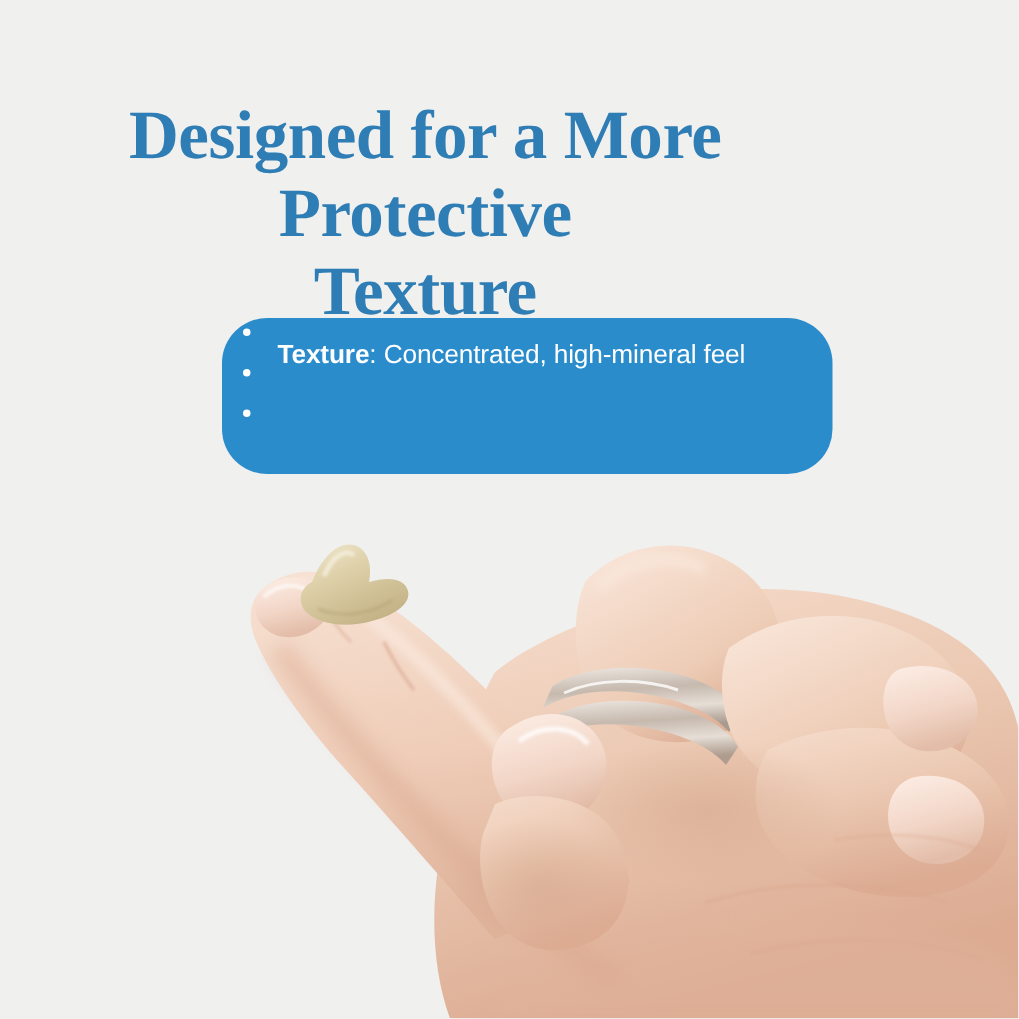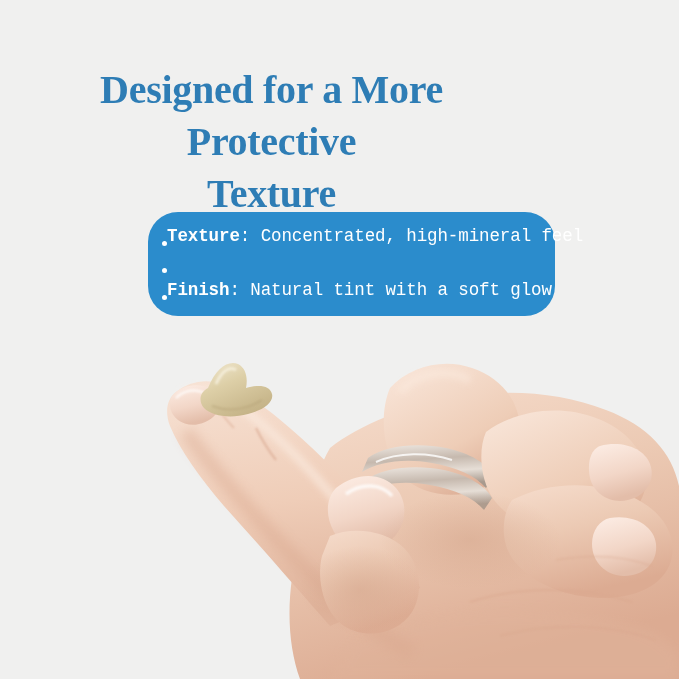--- a/index.html
+++ b/index.html
@@ -15,55 +15,54 @@
   }
   .page {
     position: absolute;
     inset: 0;
     background: #f0f0ef;
   }
 
   
   .headline {
     position: absolute;
-    left: 0;
+    left: 12px;
     top: 64px;
     width: 543px;
     text-align: center;
     color: #2e7db5;
     font-family: "Liberation Serif", serif;
     font-weight: bold;
-    font-size: 40px;
+    font-size: 46px;
     line-height: 52px;
     letter-spacing: -0.3px;
     padding: 0 28px;
   }
   .headline .ln { display: block; }
 
   
   .callout {
     position: absolute;
     left: 148px;
     top: 212px;
     width: 407px;
     height: 104px;
     background: #2b8ccc;
     border-radius: 30px;
     padding: 11px 20px 12px 14px;
   }
   .bullet-row {
     display: flex;
-    align-items: flex-end;
-    gap: 0;
+    align-items: flex-start;
+    gap: 18px;
     height: 27px;
     line-height: 27px;
     color: #ffffff;
     font-size: 17.5px;
     white-space: nowrap;
-    font-family: Liberation Mono, monospace;
   }
   .dot {
     width: 5px;
     height: 5px;
     border-radius: 50%;
     background: #ffffff;
     flex: 0 0 5px;
     position: relative;
     top: -4px;
   }
@@ -97,21 +96,20 @@
       <span class="dot"></span>
       <span class="bullet-text"><span class="lbl">Texture</span><span>: </span><span>Concentrated, high-mineral feel</span></span>
     </div>
 
     <div class="bullet-row">
       <span class="dot"></span>
     </div>
 
     <div class="bullet-row">
       <span class="dot"></span>
-      <span class="bullet-text"><span class="lbl">Finish</span><span>: </span><span>Natural tint with a soft glow</span></span>
     </div>
 
   </div>
 
   <div class="photo">
     <svg width="679" height="339" viewBox="0 0 679 339" xmlns="http://www.w3.org/2000/svg">
       <defs>
         <linearGradient id="skinMain" x1="0" y1="0" x2="0.35" y2="1">
           <stop offset="0%" stop-color="#f6ddcd"></stop>
           <stop offset="45%" stop-color="#eccab4"></stop>

